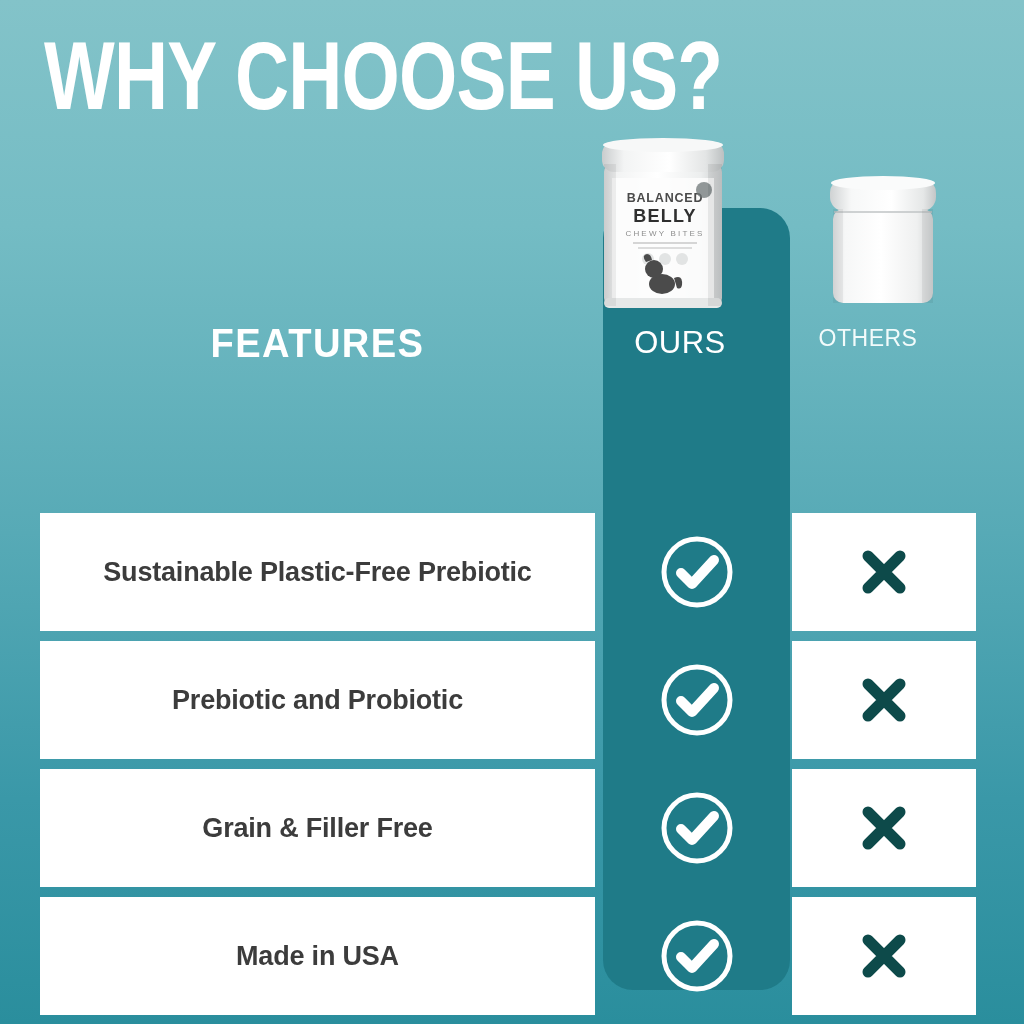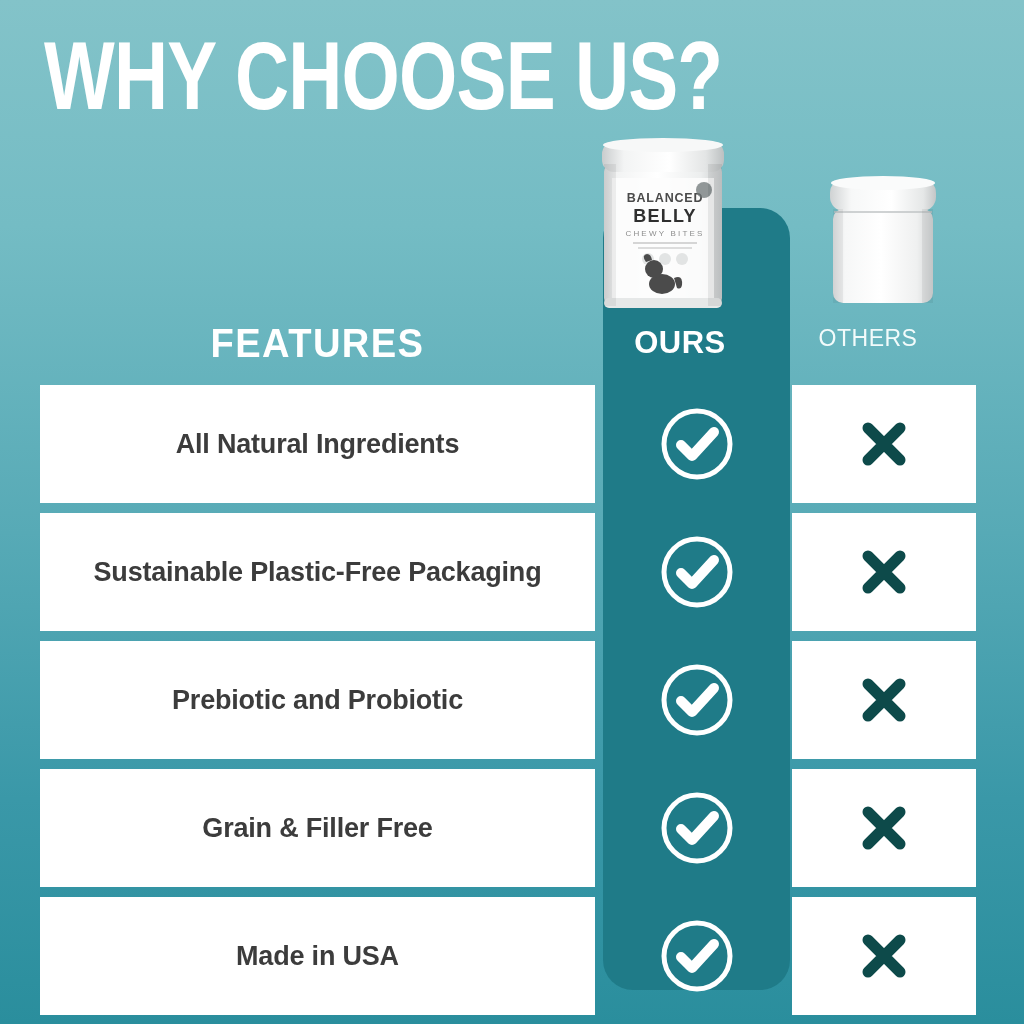--- a/index.html
+++ b/index.html
@@ -51,21 +51,21 @@
   }
   #hdr-features{
     left:40px;top:320px;width:555px;
     text-align:center;
     font-size:41px;font-weight:bold;letter-spacing:1.5px;
     transform:scaleX(0.93);transform-origin:center top;
   }
   #hdr-ours{
     left:603px;top:325px;width:154px;
     text-align:center;
-    font-size:31px;font-weight:bold;letter-spacing:0.5px;
+    font-size:31px;font-weight:normal;letter-spacing:0.5px;
   }
   #hdr-others{
     left:776px;top:325px;width:184px;
     text-align:center;
     font-size:23px;font-weight:normal;letter-spacing:0.5px;
     color:#f2fbfb;
   }
 
   
   #rows{position:absolute;left:0;top:0;width:1024px;height:1024px;}
@@ -184,43 +184,23 @@
       <rect x="5" y="34" width="10" height="94" fill="#000000" opacity="0.05"></rect>
       <rect x="94" y="34" width="11" height="94" fill="#000000" opacity="0.06"></rect>
     </svg>
   </div>
 
   <div class="hdr" id="hdr-features">FEATURES</div>
   <div class="hdr" id="hdr-ours">OURS</div>
   <div class="hdr" id="hdr-others">OTHERS</div>
 
   <div id="rows">
-      <div class="row" style="top: 385px;">
-        <div class="feature-cell">
-          <div class="feature-label">All Natural Ingredients</div>
-        </div>
-        <div class="ours-cell">
-          <span>
-            <svg class="check-icon" width="78" height="78" viewBox="0 0 78 78" xmlns="http://www.w3.org/2000/svg">
-              <circle cx="39" cy="39" r="33" fill="none" stroke="#ffffff" stroke-width="5"></circle>
-              <path d="M23 40 L34 51 L56 27" fill="none" stroke="#ffffff" stroke-width="10" stroke-linecap="round" stroke-linejoin="round"></path>
-            </svg>
-          </span>
-        </div>
-        <div class="others-cell">
-          <span>
-            <svg class="x-icon" width="54" height="54" viewBox="0 0 54 54" xmlns="http://www.w3.org/2000/svg">
-              <path d="M11 11 L43 43 M43 11 L11 43" stroke="#0d4a4a" stroke-width="11" stroke-linecap="round"></path>
-            </svg>
-          </span>
-        </div>
-      </div>
       <div class="row" style="top: 513px;">
         <div class="feature-cell">
-          <div class="feature-label">Sustainable Plastic-Free Packaging</div>
+          <div class="feature-label">Sustainable Plastic-Free Prebiotic</div>
         </div>
         <div class="ours-cell">
           <span>
             <svg class="check-icon" width="78" height="78" viewBox="0 0 78 78" xmlns="http://www.w3.org/2000/svg">
               <circle cx="39" cy="39" r="33" fill="none" stroke="#ffffff" stroke-width="5"></circle>
               <path d="M23 40 L34 51 L56 27" fill="none" stroke="#ffffff" stroke-width="10" stroke-linecap="round" stroke-linejoin="round"></path>
             </svg>
           </span>
         </div>
         <div class="others-cell">

